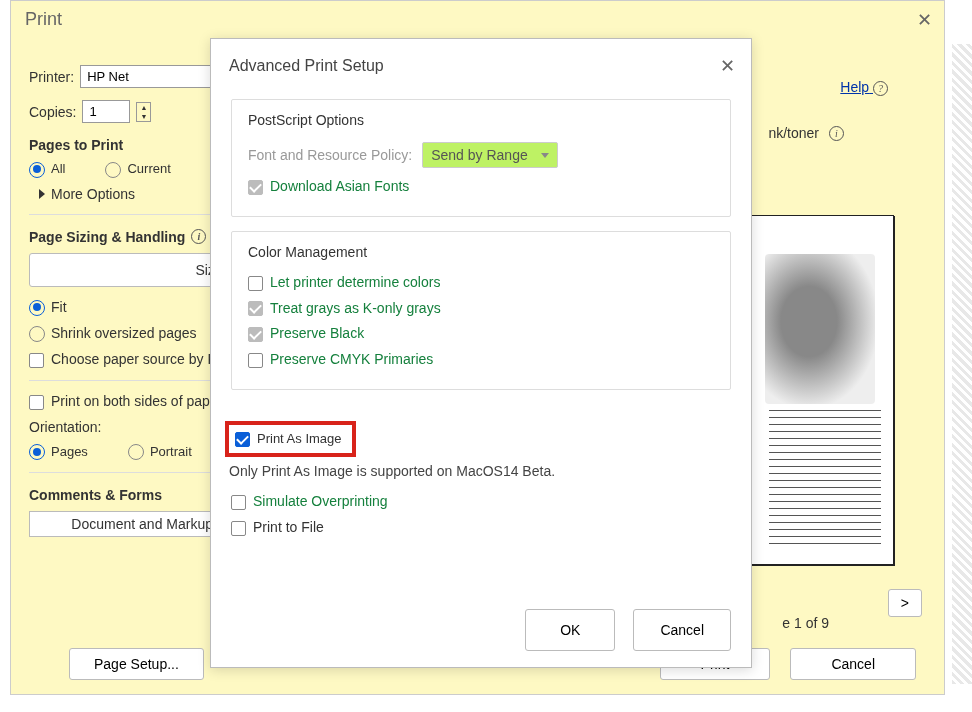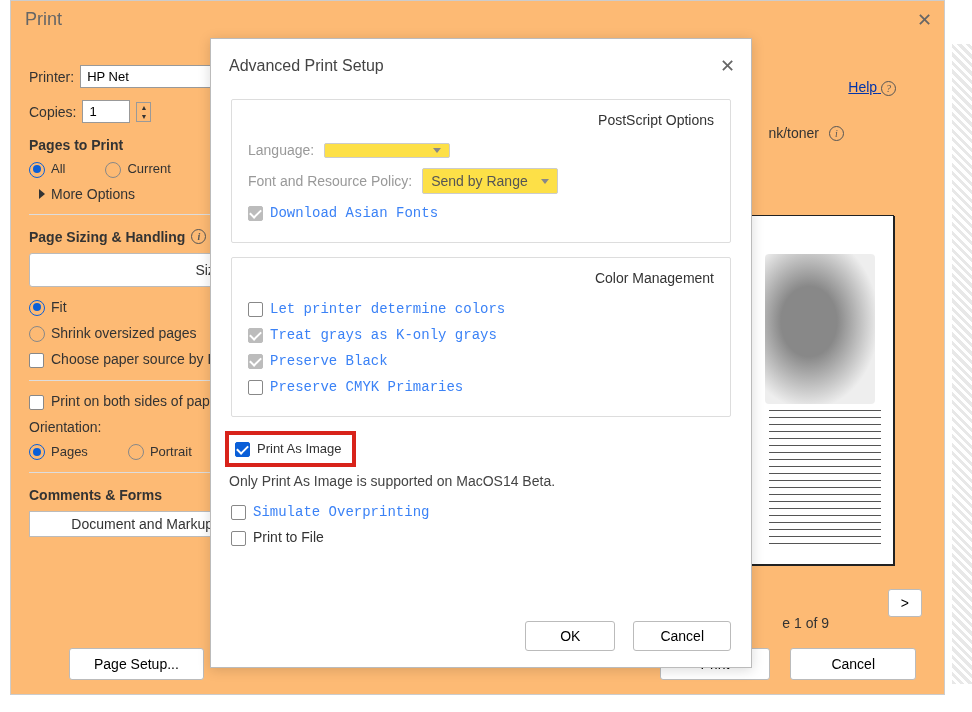--- a/index.html
+++ b/index.html
@@ -1,18 +1,18 @@
 <!DOCTYPE html>
 <html><head>
 <meta charset="utf-8">
 <style>
 * { box-sizing: border-box; margin: 0; padding: 0; font-family: -apple-system, "Segoe UI", Arial, sans-serif; }
 body { width: 972px; height: 712px; background: #fff; position: relative; overflow: hidden; font-size: 13px; color: #333; }
 
-.print-dialog { position: absolute; left: 10px; top: 0; width: 935px; height: 695px; border: 1px solid #ccc; background: #fdba74; }
+.print-dialog { position: absolute; left: 10px; top: 0; width: 935px; height: 695px; border: 1px solid #ccc; background: #fef9c3; }
 .print-title { font-size: 18px; color: #666; padding: 8px 14px 6px; }
 .close-x { position: absolute; right: 12px; top: 8px; font-size: 18px; color: #666; cursor: pointer; }
 
 .print-body { position: absolute; left: 18px; top: 64px; width: 410px; }
 .row { display: flex; align-items: center; margin-bottom: 12px; gap: 6px; }
 .lbl { font-size: 14px; color: #333; }
 input[type=text].field { border: 1px solid #999; padding: 3px 6px; font-size: 13px; }
 .printer-field { width: 280px; }
 .copies-field { width: 48px; }
 .spinner { display: flex; flex-direction: column; border: 1px solid #999; }
@@ -37,45 +37,45 @@
 .size-btn { flex: 1; background: #fff; border: 1px solid #bbb; padding: 8px 0; text-align: center; border-radius: 3px; cursor: pointer; font-size: 14px; }
 
 .chk { width: 15px; height: 15px; border: 1.3px solid #888; border-radius: 2px; display: inline-block; margin-right: 7px; vertical-align: middle; background: #fff; position: relative; }
 .chk.checked { background: #0a5fd8; border-color: #0a5fd8; }
 .chk.checked::after { content: ""; position: absolute; left: 3px; top: 0px; width: 5px; height: 9px; border: solid #fff; border-width: 0 2px 2px 0; transform: rotate(45deg); }
 .chk.grey-checked { background: #bcbcbc; border-color: #bcbcbc; }
 .chk.grey-checked::after { content: ""; position: absolute; left: 3px; top: 0px; width: 5px; height: 9px; border: solid #fff; border-width: 0 2px 2px 0; transform: rotate(45deg); }
 
 .opt-line { margin: 9px 0; font-size: 14px; color: #333; }
 .select { border: 1px solid #bbb; padding: 4px 8px; font-size: 14px; background: #fff; width: 200px; text-align: right; }
-.help-link { position: absolute; right: 48px; top: 78px; color: #0033aa; text-decoration: underline; font-size: 14px; }
+.help-link { position: absolute; right: 56px; top: 78px; color: #0033aa; text-decoration: underline; font-size: 14px; }
 .ink-text { font-size: 14px; color: #333; }
 
 .preview-frame { position: absolute; right: 50px; top: 214px; width: 148px; height: 350px; border: 1.5px solid #222; background: #fff; box-shadow: 1px 1px 0 #222; padding: 8px; }
 .preview-img { width: 110px; height: 150px; margin: 30px auto 6px; background: radial-gradient(ellipse at 40% 45%, #888 30%, #eee 75%); border-radius: 4px; }
 .preview-txt { height: 140px; background: repeating-linear-gradient(#555, #555 1px, transparent 1px, transparent 7px); margin: 6px 4px 0 14px; }
 
 .pg-text { position: absolute; right: 115px; top: 614px; font-size: 14px; }
 .next-pg { position: absolute; right: 22px; top: 588px; }
 .footer-btns { position: absolute; right: 28px; bottom: 14px; display: flex; gap: 20px; }
 .setup-btn { position: absolute; left: 20px; bottom: 14px; margin-left: 38px; }
 
 
 .adv { position: absolute; left: 210px; top: 38px; width: 542px; height: 630px; border: 1px solid #bbb; background: #fff; box-shadow: 0 2px 12px rgba(0,0,0,0.15); }
 .adv-title { font-size: 16px; color: #444; padding: 18px 18px 10px; }
 .adv-close { position: absolute; right: 16px; top: 16px; font-size: 18px; color: #666; cursor: pointer; }
 .adv-section { margin: 14px 20px 0; border: 1px solid #ddd; border-radius: 2px; padding: 12px 16px; }
-.adv-sec-hdr { font-size: 14px; color: #333; margin-bottom: 14px; text-align: right; }
+.adv-sec-hdr { font-size: 14px; color: #333; margin-bottom: 14px; }
 .adv-row { display: flex; align-items: center; gap: 10px; margin: 10px 0; }
 .adv-lbl { color: #999; font-size: 14px; min-width: 162px; }
-.adv-select { border: 1px solid #ccc; border-radius: 2px; padding: 4px 8px; background: #fde047; font-size: 14px; color: #555; width: 136px; display: flex; justify-content: space-between; align-items: center; }
+.adv-select { border: 1px solid #ccc; border-radius: 2px; padding: 4px 8px; background: #bef264; font-size: 14px; color: #555; width: 136px; display: flex; justify-content: space-between; align-items: center; }
 .caret { width: 0; height: 0; border-left: 4px solid transparent; border-right: 4px solid transparent; border-top: 5px solid #888; }
-.grey-text { color: #3b82f6; font-family: Liberation Mono, monospace; }
+.grey-text { color: #15803d; }
 
-.highlight-box { border: 4px solid #d8231a; padding: 6px 10px 6px 6px; display: inline-flex; align-items: center; margin: 14px 0 4px 14px; }
+.highlight-box { border: 4px solid #d8231a; padding: 6px 10px 6px 6px; display: inline-flex; align-items: center; margin: 31px 0 4px 14px; }
 .support-text { margin: 2px 0 14px 18px; font-size: 14px; color: #444; }
 .adv-lower { margin: 0 20px; }
 .adv-footer { position: absolute; right: 20px; bottom: 16px; display: flex; gap: 18px; }
 
 .bg-strip { position: absolute; right: 0; top: 44px; width: 20px; height: 640px; background: repeating-linear-gradient(45deg,#e8e8e8,#e8e8e8 3px,#fff 3px,#fff 6px); }
 </style>
 </head>
 <body>
 
 <div class="bg-strip"></div>
@@ -152,27 +152,20 @@
   </div>
 </div>
 
 <div class="adv">
   <div class="adv-title">Advanced Print Setup</div>
   <div class="adv-close">✕</div>
 
   <div class="adv-section">
     <div class="adv-sec-hdr">PostScript Options</div>
     <div class="adv-row">
-      <span class="adv-lbl" style="min-width:62px">Language:</span>
-      <div class="adv-select" style="width:126px">
-          <span></span>
-          <span class="caret"></span>
-        </div>
-    </div>
-    <div class="adv-row">
       <span class="adv-lbl">Font and Resource Policy:</span>
       <div class="adv-select">
           <span>Send by Range</span>
           <span class="caret"></span>
         </div>
     </div>
     <div class="opt-line"><label><span class="chk grey-checked"></span><span class="grey-text">Download Asian Fonts</span></label></div>
   </div>
 
   <div class="adv-section">
@@ -187,16 +180,16 @@
     <label><span class="chk checked"></span><span>Print As Image</span></label>
   </div>
   <div class="support-text">Only Print As Image is supported on MacOS14 Beta.</div>
 
   <div class="adv-lower">
     <div class="opt-line"><label><span class="chk"></span><span class="grey-text">Simulate Overprinting</span></label></div>
     <div class="opt-line"><label><span class="chk"></span><span>Print to File</span></label></div>
   </div>
 
   <div class="adv-footer">
-    <button class="btn" style="padding:0 34px">OK</button>
+    <button class="btn" style="padding:12px 34px">OK</button>
     <button class="btn" style="padding:6px 26px">Cancel</button>
   </div>
 </div>
 
 </body></html>

